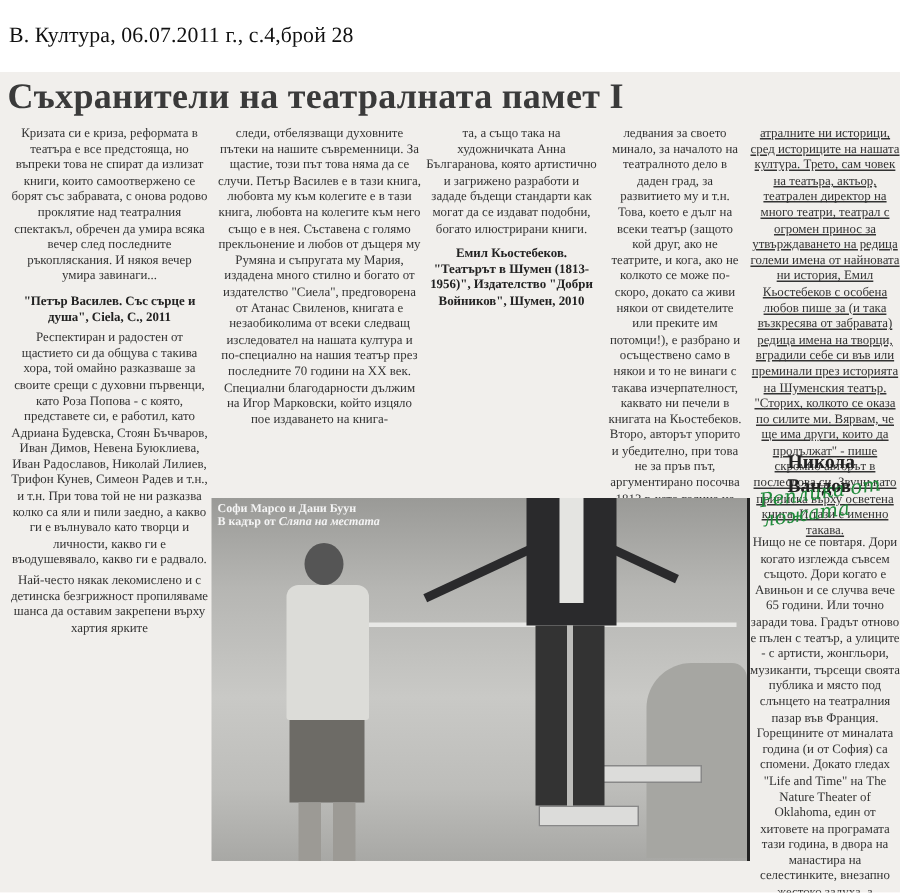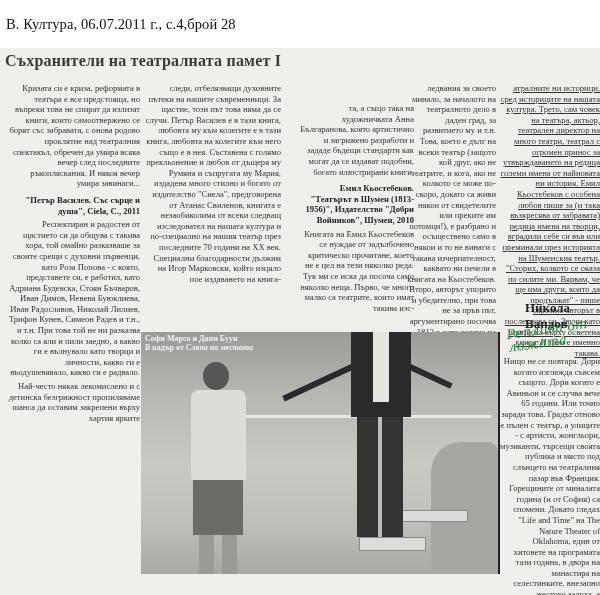--- a/index.html
+++ b/index.html
@@ -1,25 +1,25 @@
 <!DOCTYPE html>
 <html><head>
 <meta charset="utf-8">
 <style>
   html,body{margin:0;padding:0;background:#fff;}
   body{width:600px;height:595px;overflow:hidden;position:relative;font-family:"Liberation Serif","DejaVu Serif",serif;color:#222;}
   .source{position:absolute;left:6px;top:16px;font-size:14.5px;color:#111;letter-spacing:0.1px;}
   .clip{position:absolute;left:0;top:48px;width:600px;height:547px;background:#f1efec;}
-  .title{position:absolute;left:5px;top:52px;font-size:16px;font-weight:bold;color:#3a3a3a;white-space:nowrap;letter-spacing:0.2px;}
-  .col{position:absolute;font-size:8.6px;line-height:10.6px;color:#333;text-align:right;}
+  .title{position:absolute;left:5px;top:52px;font-size:24px;font-weight:bold;color:#3a3a3a;white-space:nowrap;letter-spacing:0.2px;}
+  .col{position:absolute;font-size:8.6px;line-height:10.6px;color:#333;text-align:center;}
   .col p{margin:0 0 3px 0;}
   .col .bh{font-weight:bold;color:#222;margin-top:6px;}
   .c1{left:6px;top:83px;width:134px;}
   .c2{left:145px;top:83px;width:136px;}
-  .c3{left:300px;top:83px;width:114px;margin-top:20px;}
+  .c3{left:284px;top:83px;width:114px;}
   .c4{left:404px;top:83px;width:92px;}
   .c5{left:500px;top:83px;width:100px;text-decoration:underline;}
   .c5b{left:500px;top:356px;width:100px;}
   .sign{position:absolute;left:525px;top:300px;font-size:13px;font-weight:bold;color:#222;}
   .rubric{position:absolute;left:507px;top:322px;width:88px;height:32px;}
   .rubric span{display:block;font-family:"DejaVu Serif",serif;font-style:italic;color:#1f8a3a;font-size:13px;line-height:13px;transform:rotate(-8deg);}
   .photo{position:absolute;left:141px;top:332px;width:357px;height:242px;background:linear-gradient(180deg,#9a9a97 0%,#b6b6b3 25%,#c9c9c6 55%,#bdbdba 80%,#a8a8a5 100%);overflow:hidden;border-right:2px solid #222;}
   .caption{position:absolute;left:4px;top:2px;font-size:8px;line-height:9px;color:#f4f4f4;font-weight:bold;}
   .caption i{font-style:italic;}
   .rail{position:absolute;left:100px;top:83px;width:250px;height:3px;background:#e8e8e6;}
@@ -52,21 +52,20 @@
   <p>Най-често някак лекомислено и с детинска безгрижност пропиляваме шанса да оставим закрепени върху хартия ярките</p>
 </div>
 
 <div class="col c2">
   <p>следи, отбелязващи духовните пътеки на нашите съвременници. За щастие, този път това няма да се случи. Петър Василев е в тази книга, любовта му към колегите е в тази книга, любовта на колегите към него също е в нея. Съставена с голямо прекльонение и любов от дъщеря му Румяна и съпругата му Мария, издадена много стилно и богато от издателство "Сиела", предговорена от Атанас Свиленов, книгата е незаобиколима от всеки следващ изследовател на нашата култура и по-специално на нашия театър през последните 70 години на XX век. Специални благодарности дължим на Игор Марковски, който изцяло пое издаването на книга-</p>
 </div>
 
 <div class="col c3">
   <p>та, а също така на художничката Анна Българанова, която артистично и загрижено разработи и зададе бъдещи стандарти как могат да се издават подобни, богато илюстрирани книги.</p>
   <p class="bh">Емил Кьостебеков. "Театърът в Шумен (1813-1956)", Издателство "Добри Войников", Шумен, 2010</p>
-  <p>Книгата на Емил Кьостебеков се нуждае от задълбочено критическо прочитане, което не е цел на тези няколко реда. Тук ми се иска да посоча само няколко неща. Първо, че много малко са театрите, които имат такива изс-</p>
 </div>
 
 <div class="col c4">
   <p>ледвания за своето минало, за началото на театралното дело в даден град, за развитието му и т.н. Това, което е дълг на всеки театър (защото кой друг, ако не театрите, и кога, ако не колкото се може по-скоро, докато са живи някои от свидетелите или преките им потомци!), е разбрано и осъществено само в някои и то не винаги с такава изчерпателност, каквато ни печели в книгата на Кьостебеков. Второ, авторът упорито и убедително, при това не за пръв път, аргументирано посочва 1813 г. като година на началото на театралното дело у нас, а не 1856 г., както е прието. Само това да беше, Емил Кьостебеков има място сред те-</p>
 </div>
 
 <div class="col c5">
   <p>атралните ни историци, сред историците на нашата култура. Трето, сам човек на театъра, актьор, театрален директор на много театри, театрал с огромен принос за утвърждаването на редица големи имена от найновата ни история, Емил Кьостебеков с особена любов пише за (и така възкресява от забравата) редица имена на творци, вградили себе си във или преминали през историята на Шуменския театър. "Сторих, колкото се оказа по силите ми. Вярвам, че ще има други, които да продължат" - пише скромно авторът в послеслова си. Звучи като приписка върху осветена книга. И тази е именно такава.</p>
 </div>
 

